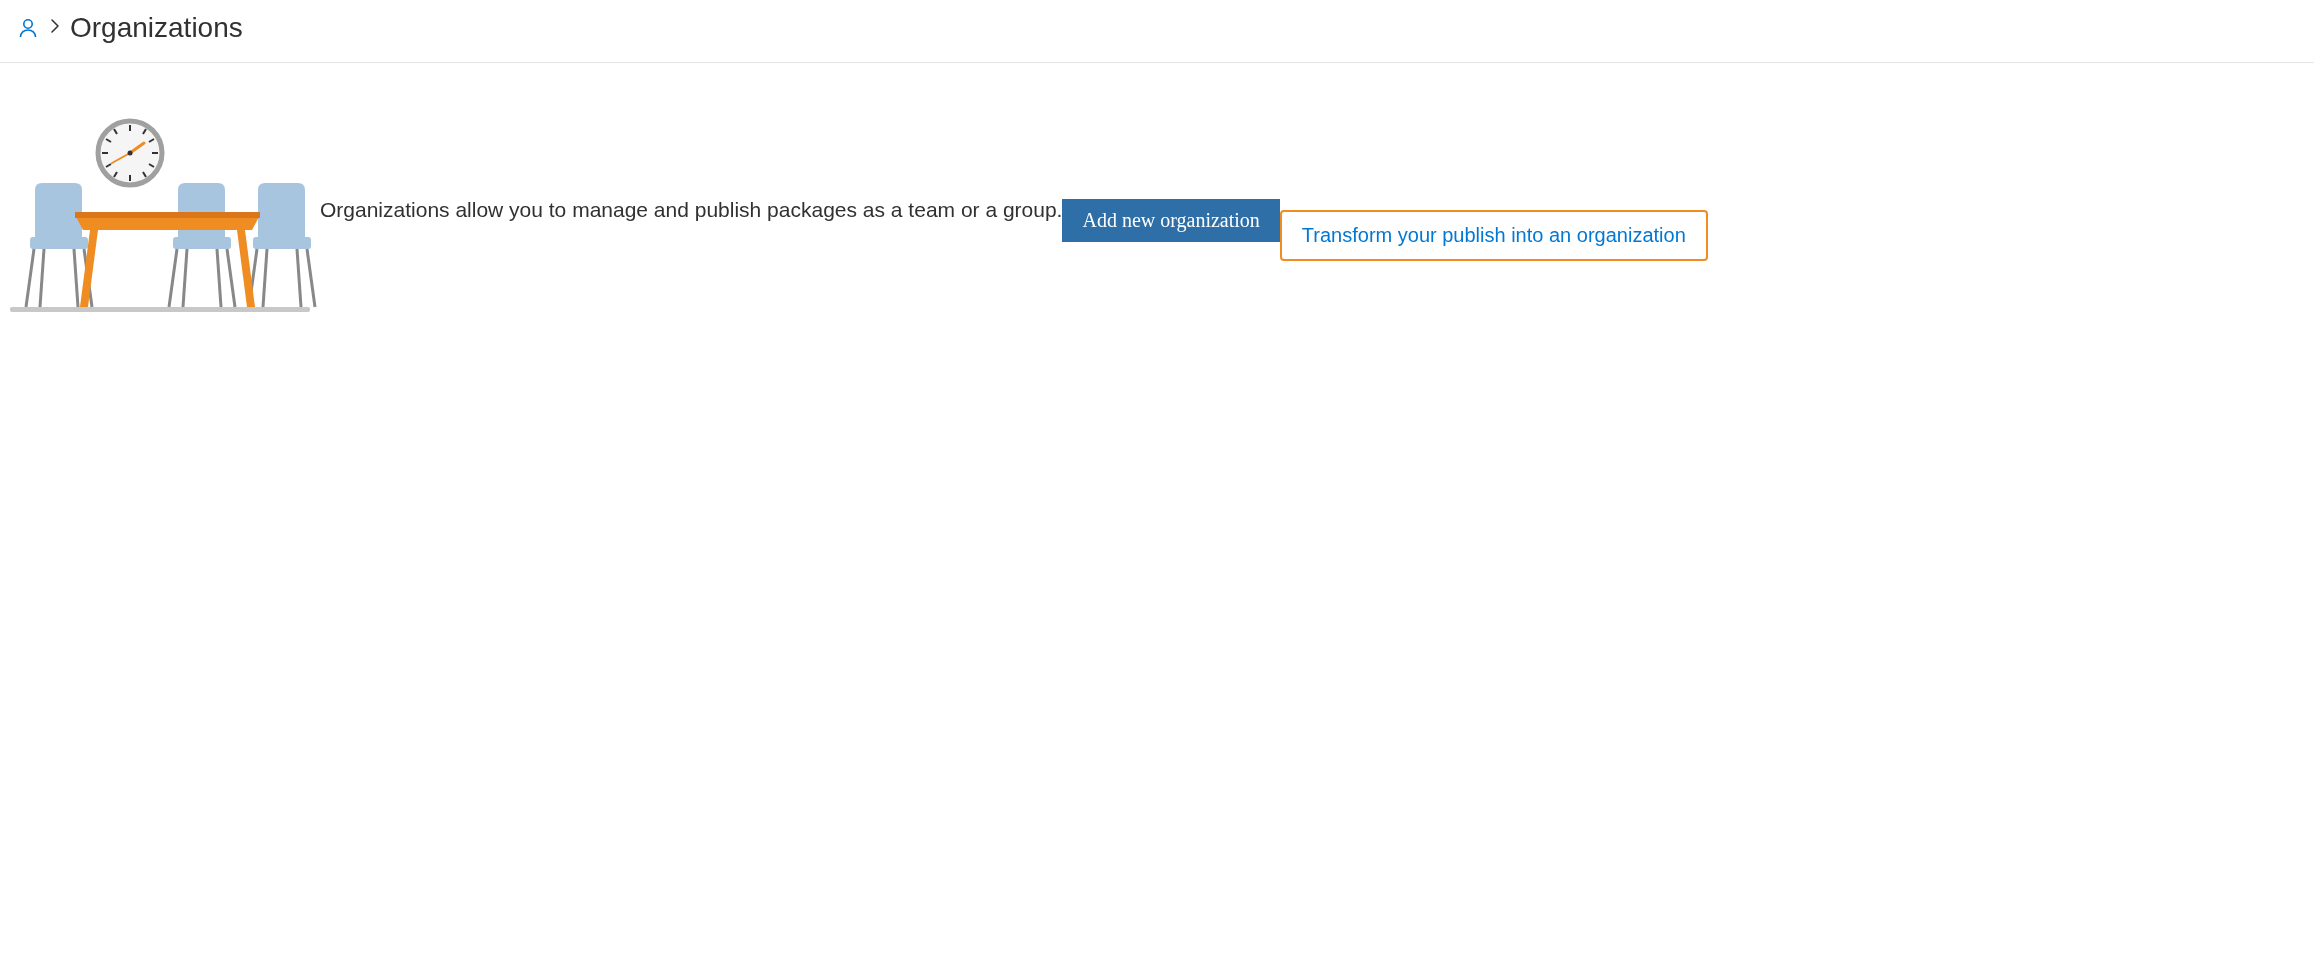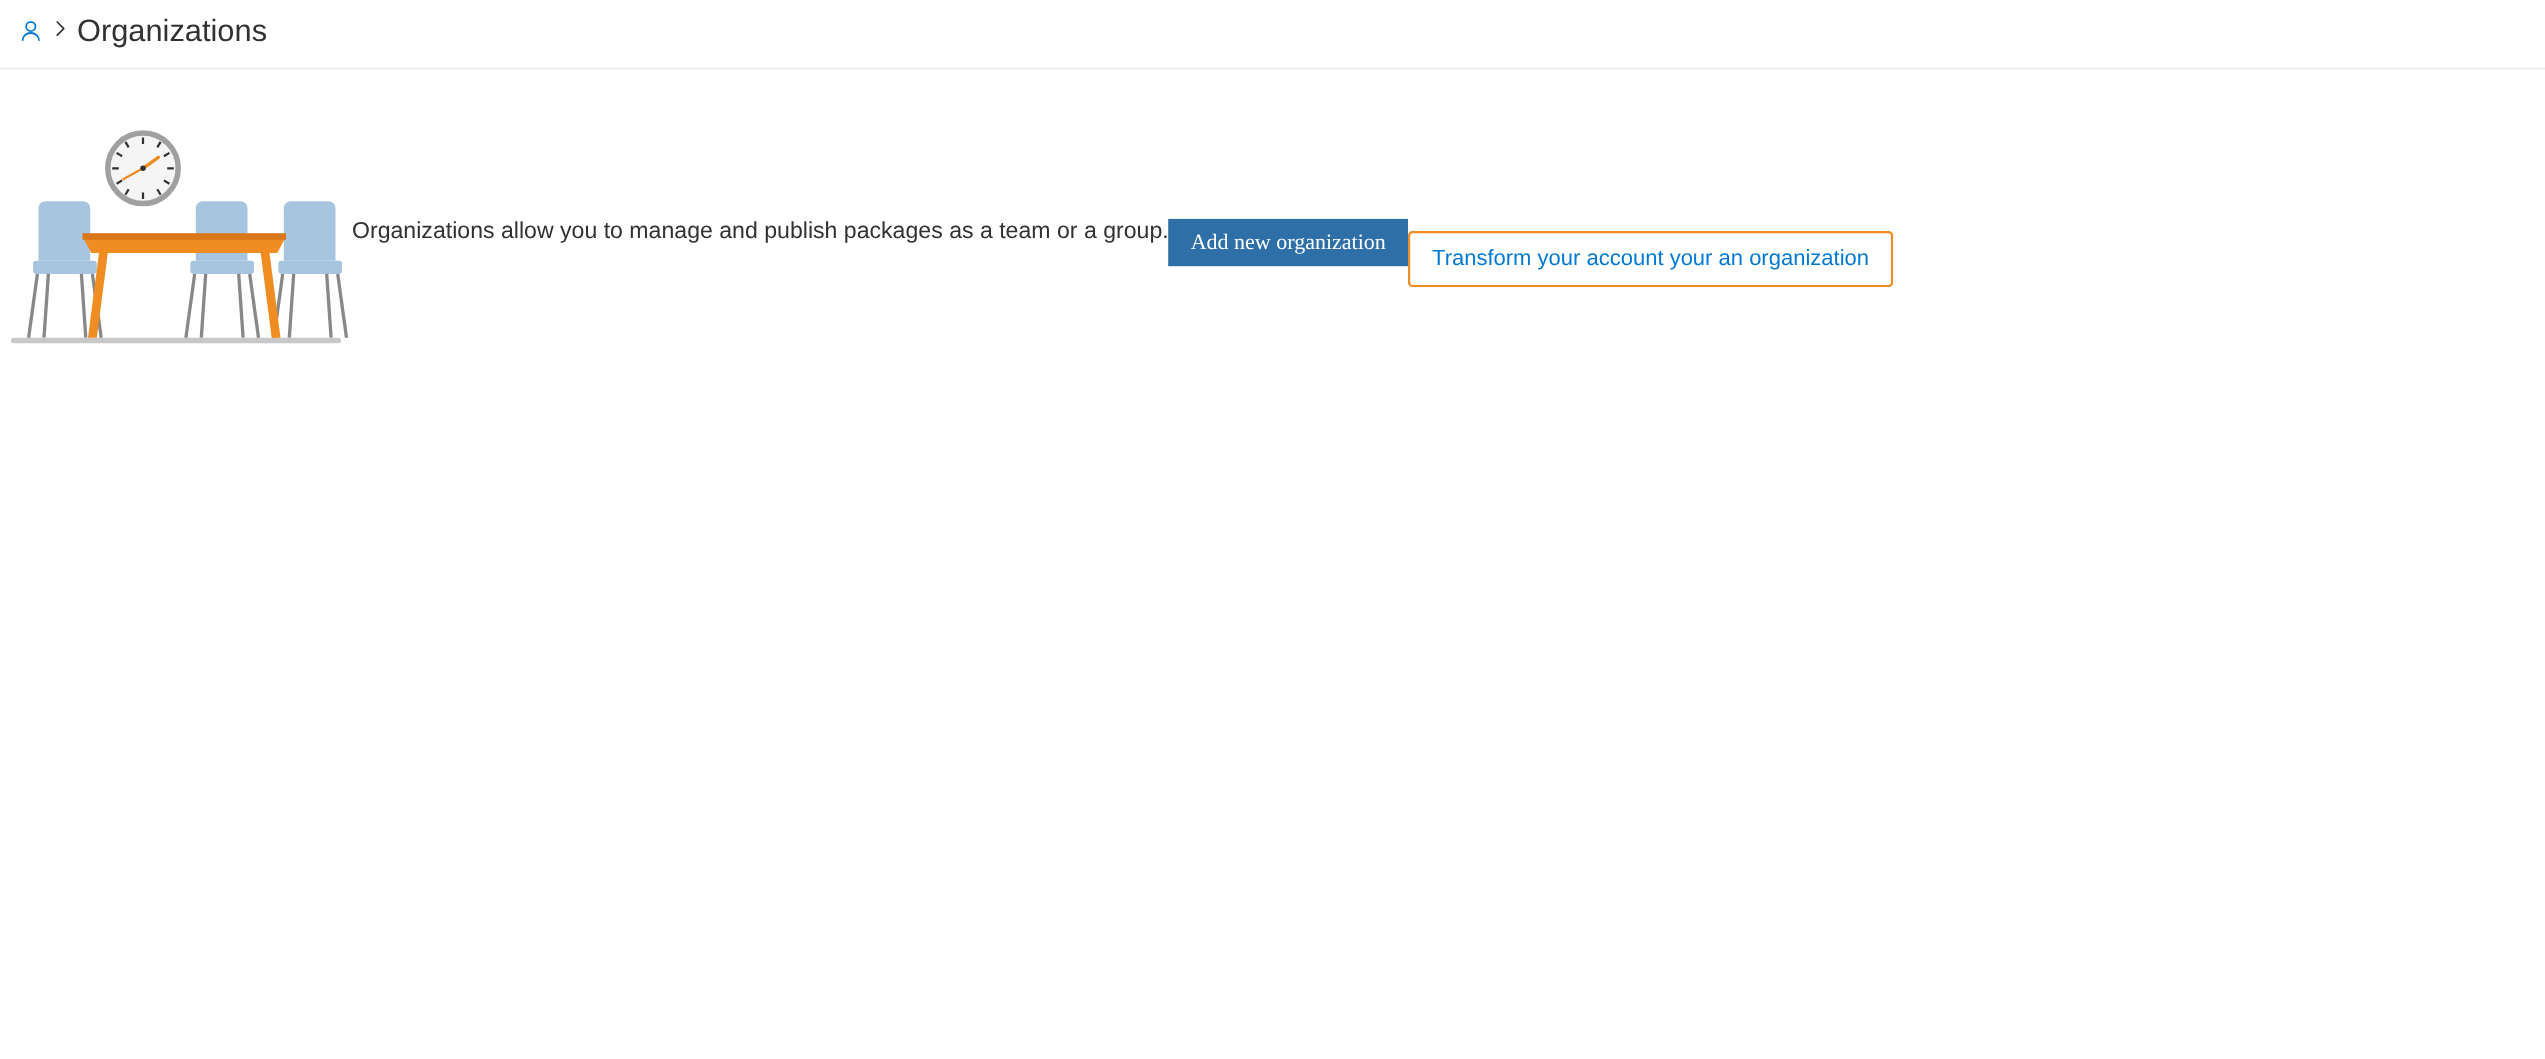--- a/index.html
+++ b/index.html
@@ -160,15 +160,15 @@
           <path d="M90 115 L80 192 L88 192 L98 115 Z" fill="#ef8c22"></path>
           <path d="M245 115 L255 192 L247 192 L237 115 Z" fill="#ef8c22"></path>
         </g>
       </svg>
     </div>
 
     <p class="description">Organizations allow you to manage and publish packages as a team or a group.</p>
 
     <button class="primary-btn">Add new organization</button>
 
-    <button class="secondary-btn">Transform your account your an organization</button>
+    <button class="secondary-btn">Transform your publish into an organization</button>
   </div>
 </div>
 
 </body></html>

